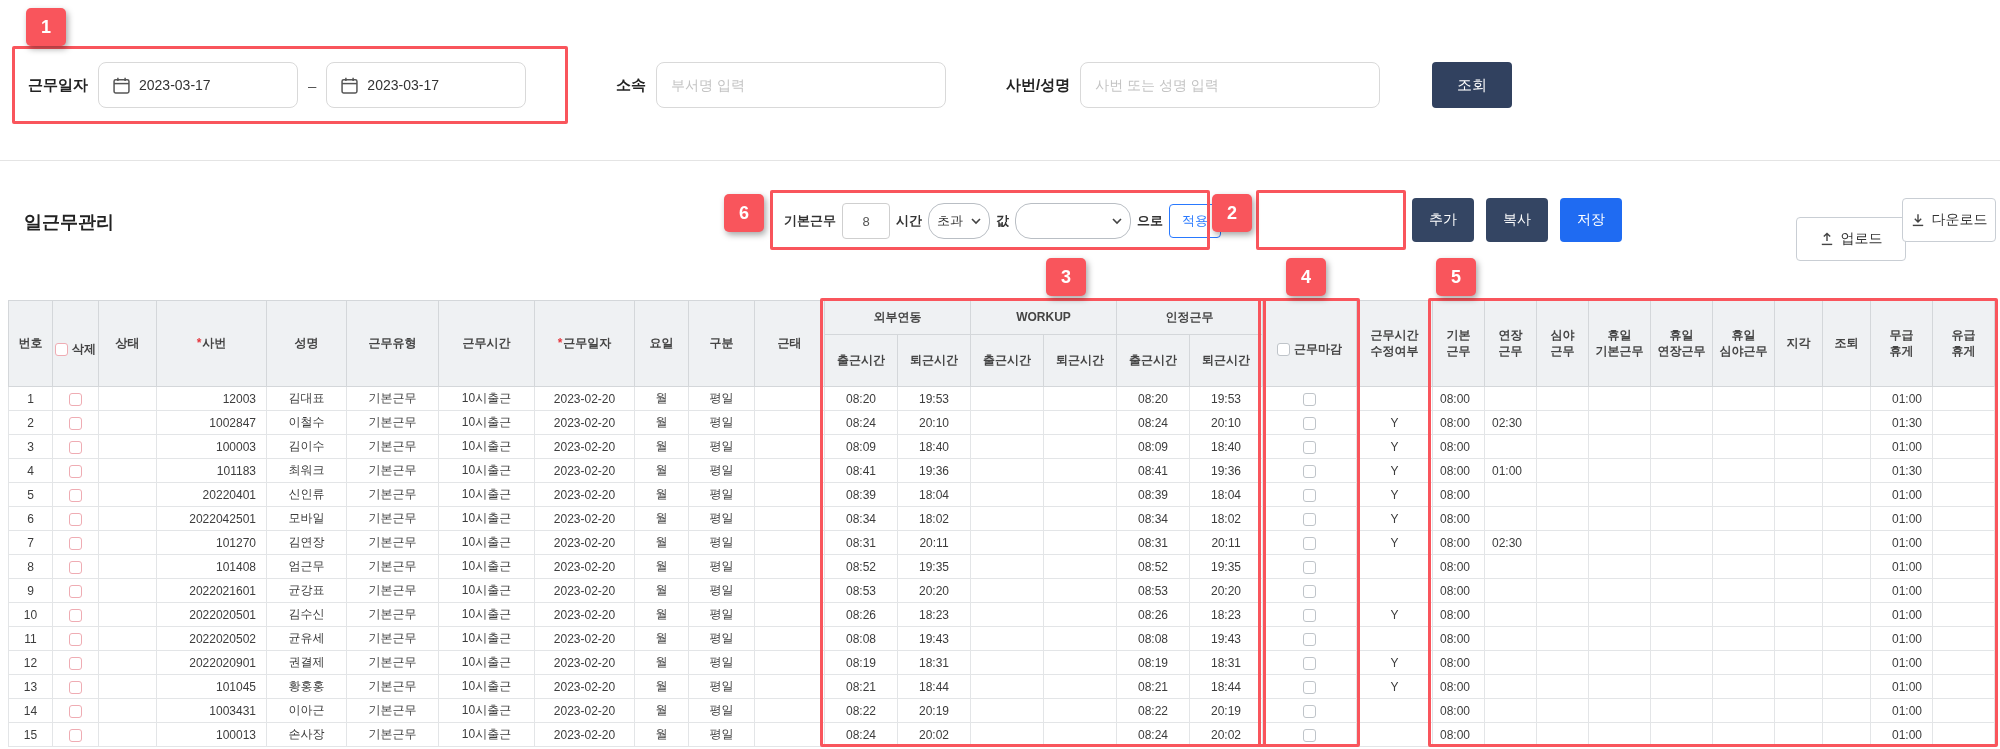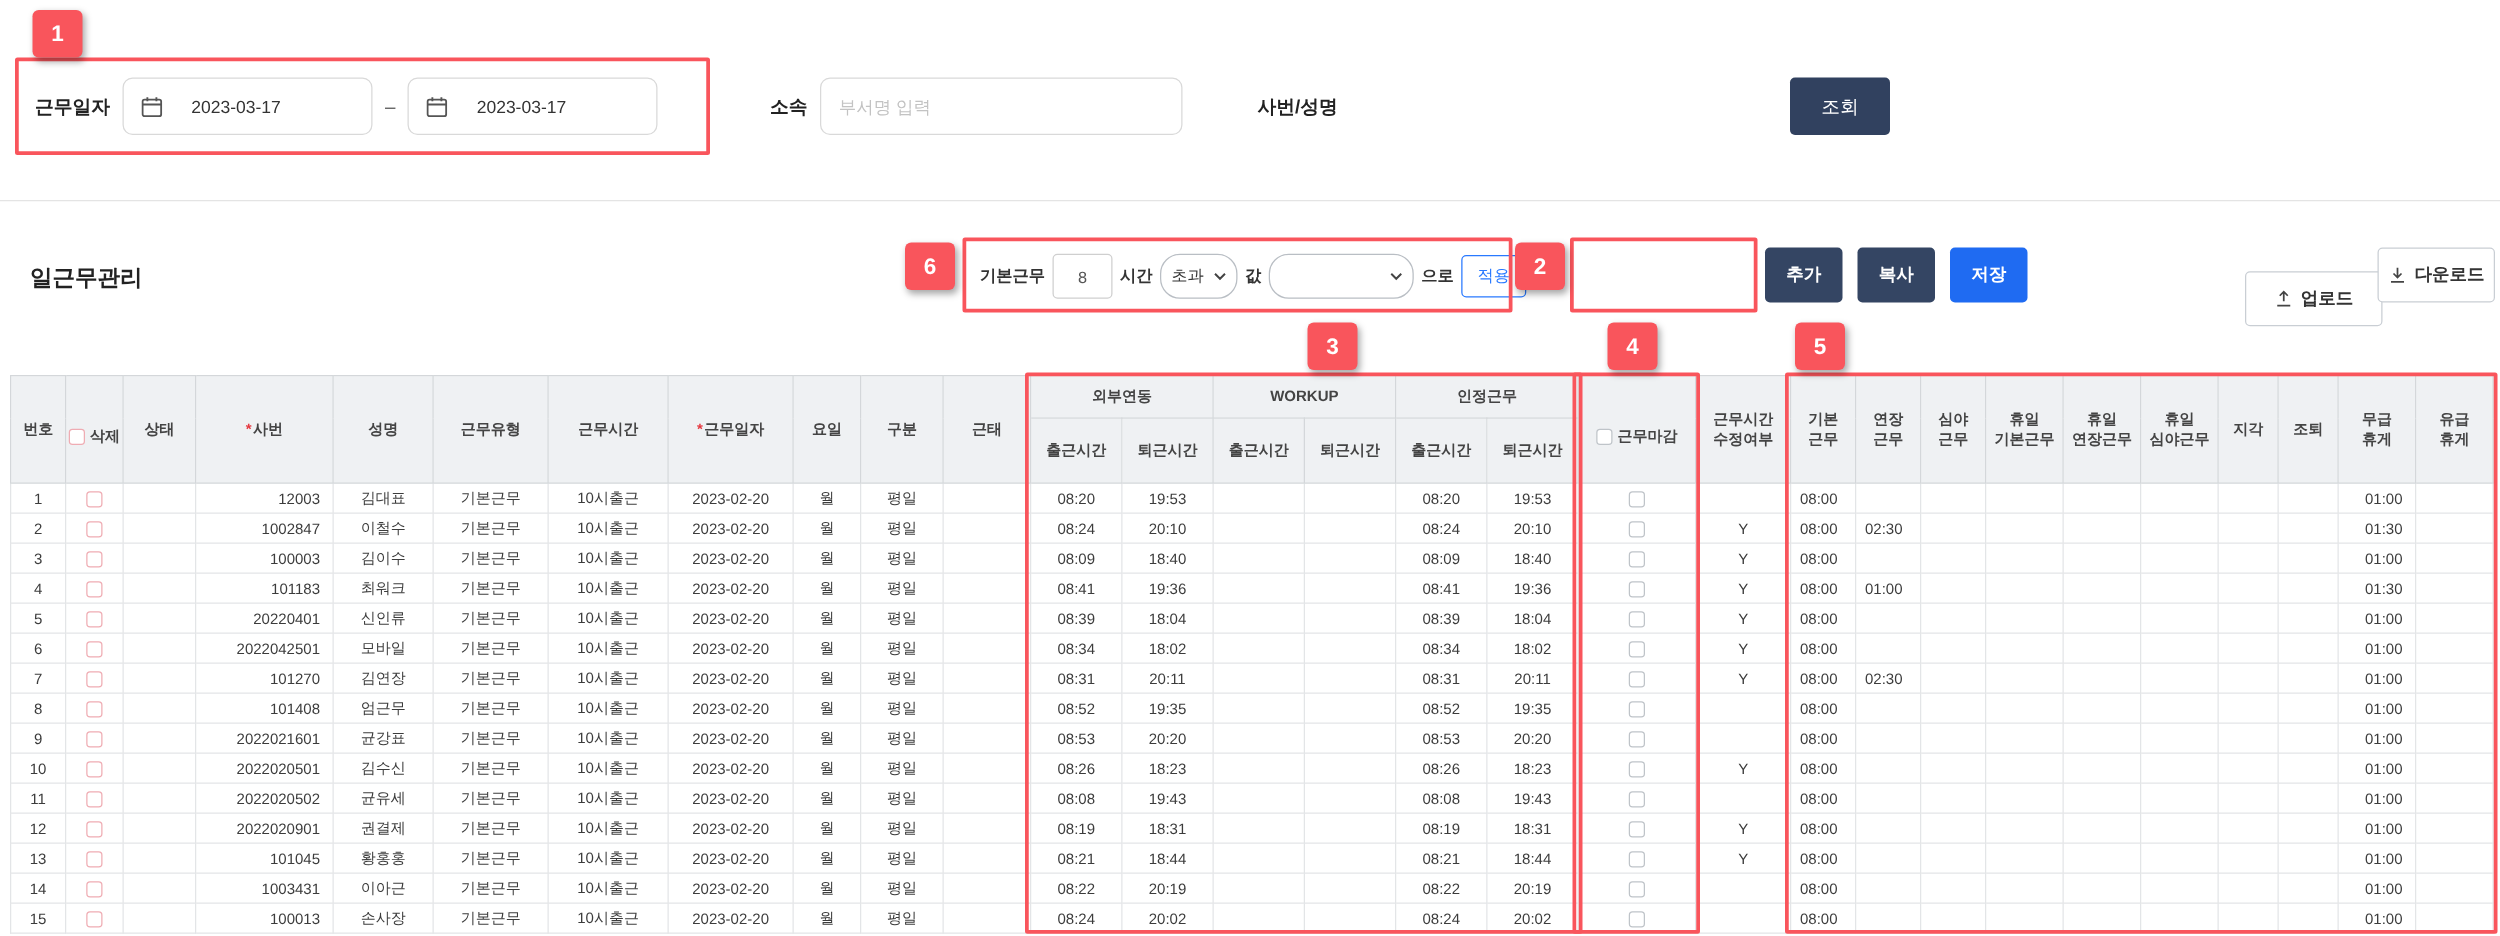--- a/index.html
+++ b/index.html
@@ -3,36 +3,36 @@
 <meta charset="utf-8">
 <style>
   *{margin:0;padding:0;box-sizing:border-box;}
   html,body{width:2000px;height:749px;}
   body{font-family:"Liberation Sans",sans-serif;background:#fff;color:#333;overflow:hidden;position:relative;}
   #app{position:relative;width:2000px;height:749px;background:#fff;}
 
   
   .fgroup{position:absolute;display:flex;align-items:center;gap:10px;height:46px;top:62px;}
   .flabel{font-size:15px;font-weight:700;color:#222;white-space:nowrap;}
-  .date-input{display:flex;align-items:center;gap:23px;width:200px;height:46px;border:1px solid #d9d9d9;border-radius:8px;padding:0 14px;background:#fff;font-size:14px;color:#333;cursor:pointer;}
+  .date-input{display:flex;align-items:center;gap:9px;width:200px;height:46px;border:1px solid #d9d9d9;border-radius:8px;padding:0 14px;background:#fff;font-size:14px;color:#333;cursor:pointer;}
   .dash{font-size:15px;color:#555;}
   .text-input{height:46px;border:1px solid #d9d9d9;border-radius:8px;padding:0 14px;font-size:14px;color:#333;font-family:inherit;background:#fff;}
   .text-input::placeholder{color:#c3c3c3;}
   .btn-search{position:absolute;left:1432px;top:62px;width:80px;height:46px;background:#31415f;color:#fff;border:none;border-radius:4px;font-size:15px;font-family:inherit;cursor:pointer;}
   .divider{position:absolute;left:0;top:160px;width:2000px;height:1px;background:#e4e4e4;}
 
   
   .page-title{position:absolute;left:24px;top:210px;font-size:18px;font-weight:700;color:#222;}
   .controls{position:absolute;left:784px;top:200px;height:42px;display:flex;align-items:center;gap:6px;}
   .clabel{font-size:13px;font-weight:600;color:#333;white-space:nowrap;}
   .num-input{width:48px;height:36px;border:1px solid #cfcfcf;border-radius:4px;text-align:center;font-size:13px;color:#555;font-family:inherit;background:#fff;}
   .select{display:flex;align-items:center;justify-content:space-between;height:36px;border:1px solid #b9bec4;border-radius:16px;padding:0 8px;background:#fff;font-size:13px;color:#333;cursor:pointer;}
   .chev{display:flex;align-items:center;}
   .btn-apply{width:52px;height:34px;background:#fff;border:1px solid #2979ff;color:#2979ff;border-radius:4px;font-size:13px;font-family:inherit;cursor:pointer;}
-  .btn{position:absolute;top:198px;height:44px;border:none;border-radius:4px;font-size:14px;font-family:inherit;display:flex;align-items:center;justify-content:center;gap:7px;cursor:pointer;white-space:nowrap;font-weight:bold;}
+  .btn{position:absolute;top:198px;height:44px;border:none;border-radius:4px;font-size:14px;font-family:inherit;display:flex;align-items:center;justify-content:center;gap:7px;cursor:pointer;white-space:nowrap;}
   .btn-navy{background:#344563;color:#fff;}
   .btn-blue{background:#1f6bf2;color:#fff;}
   .btn-orange{background:#f99100;color:#fff;font-weight:700;}
   .btn-white{background:#fff;border:1px solid #c9ced4;color:#333;}
   .ic{display:flex;align-items:center;}
 
   
   .grid-wrap{position:absolute;left:8px;top:300px;}
   table{border-collapse:collapse;table-layout:fixed;width:1986px;}
   thead th{background:#eff1f3;color:#444;font-weight:700;font-size:12px;border:1px solid #d4d7da;white-space:pre-line;line-height:1.3;text-align:center;vertical-align:middle;overflow:hidden;}
@@ -87,20 +87,21 @@
       </div>
     </div>
 
     <div class="fgroup" style="left:616px;">
       <span class="flabel">소속</span>
       <input class="text-input" style="width: 290px;" placeholder="부서명 입력">
     </div>
 
     <div class="fgroup" style="left:1006px;">
       <span class="flabel">사번/성명</span>
+      <input class="text-input" style="width: 300px;" placeholder="사번 또는 성명 입력">
     </div>
 
     <button class="btn-search">조회</button>
   </div>
 
   <div class="divider"></div>
 
   <div class="page-title">일근무관리</div>
 
   <div class="controls">

